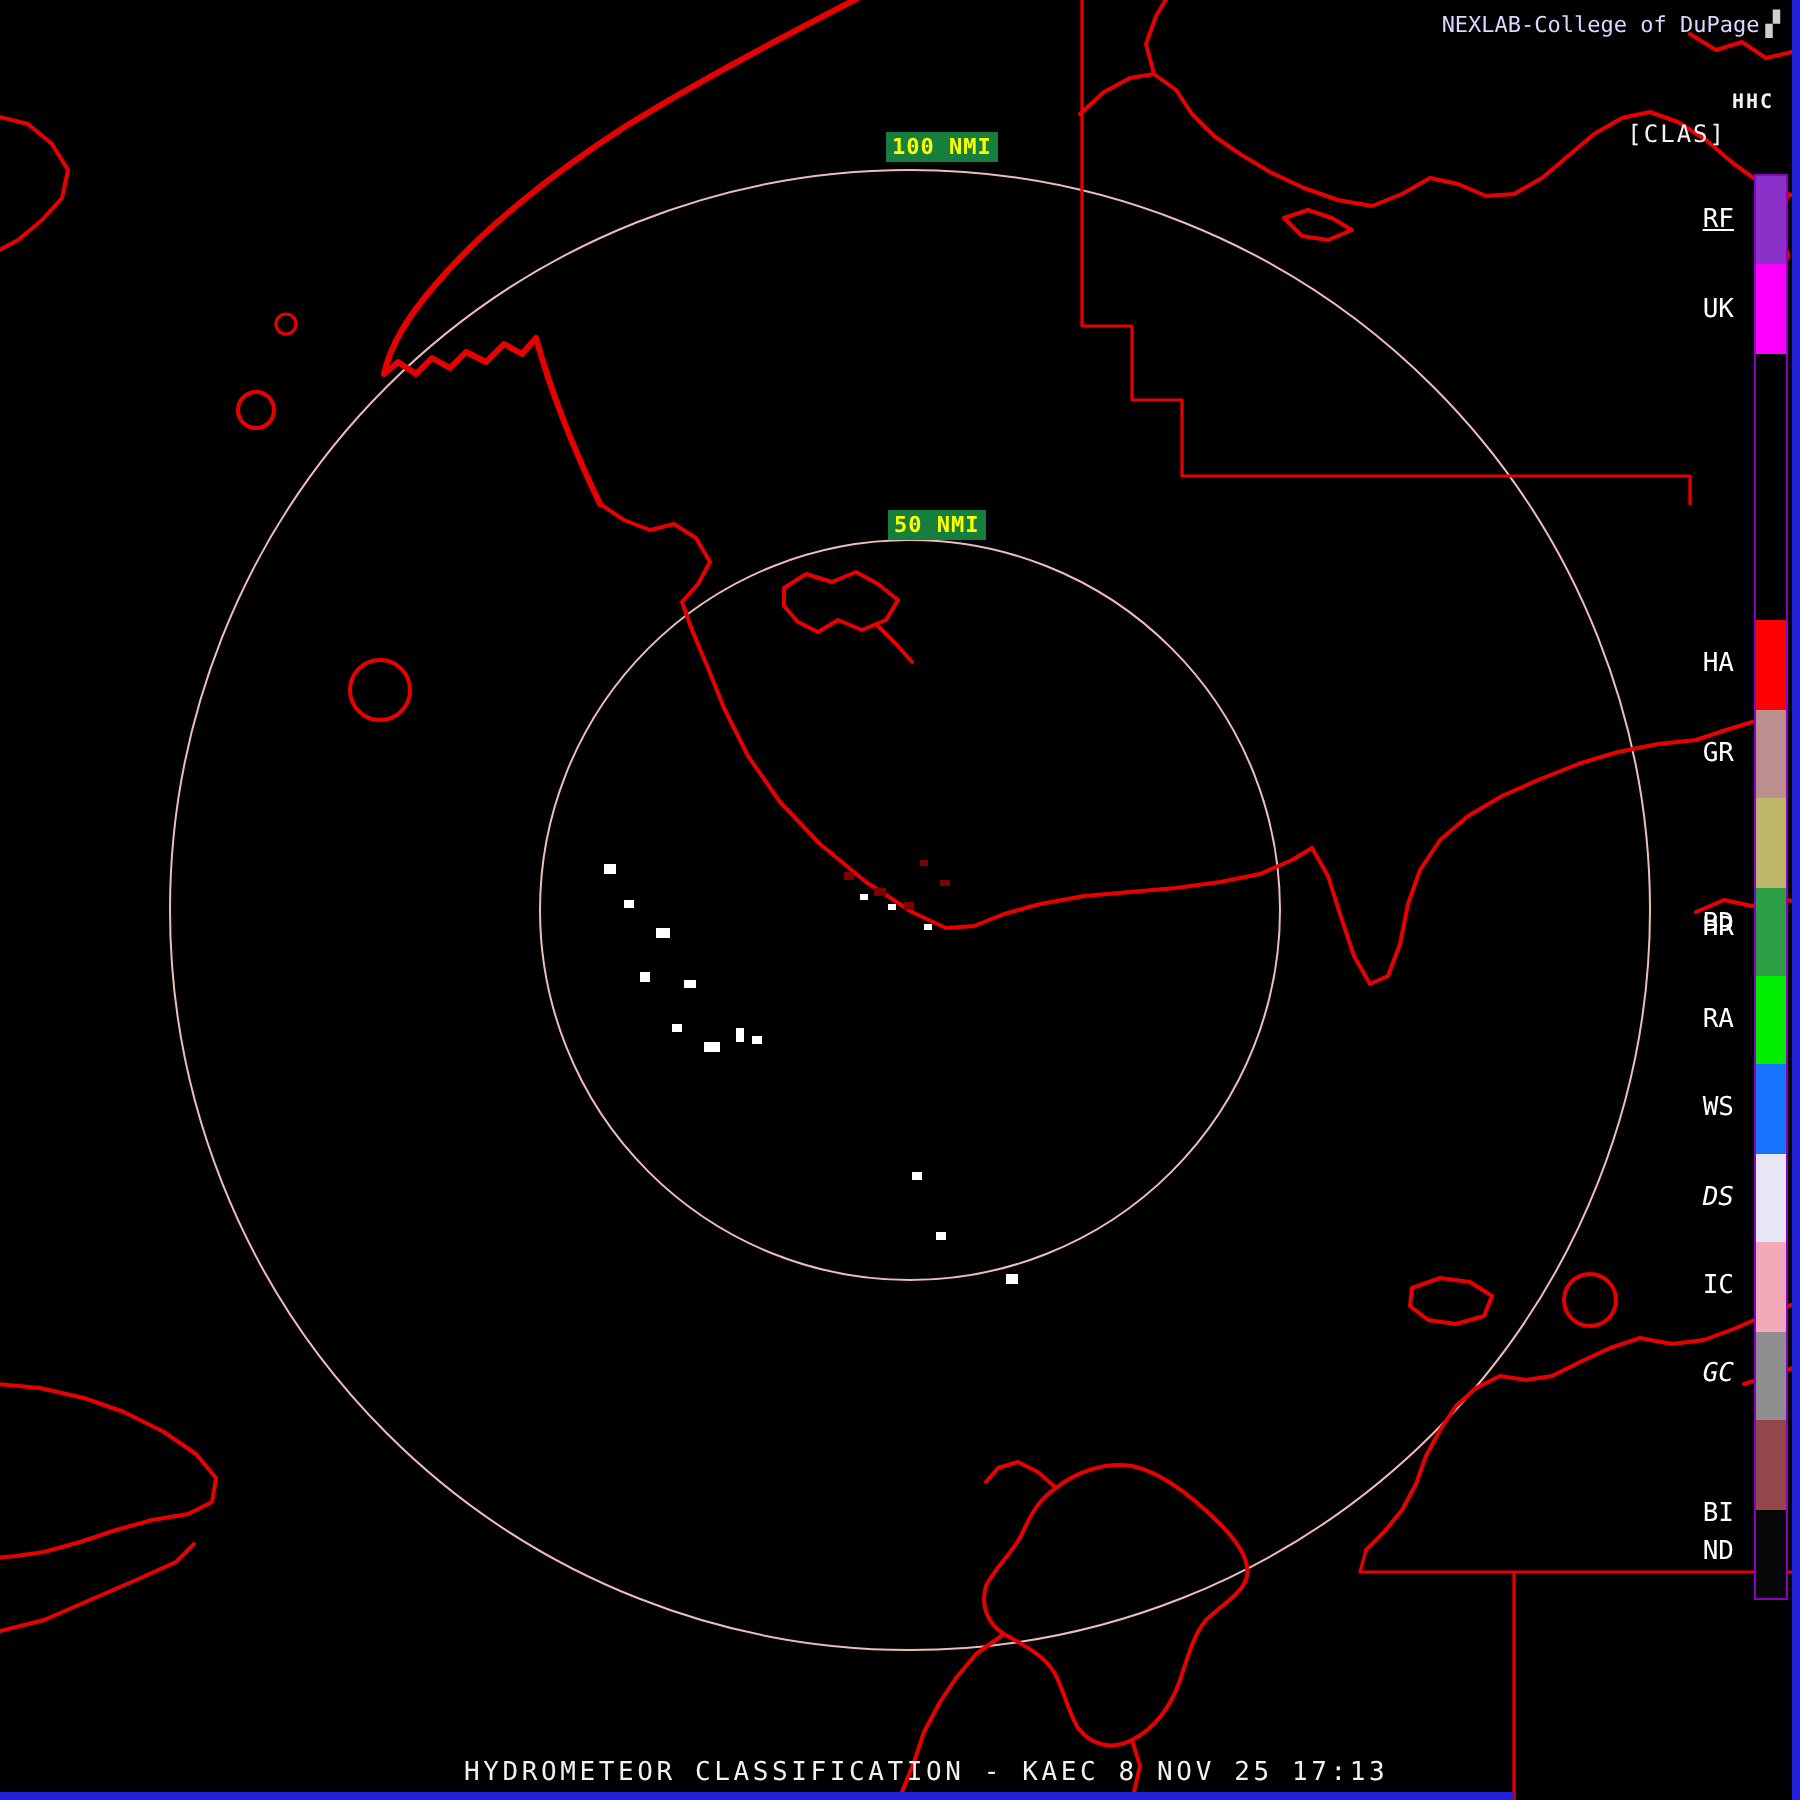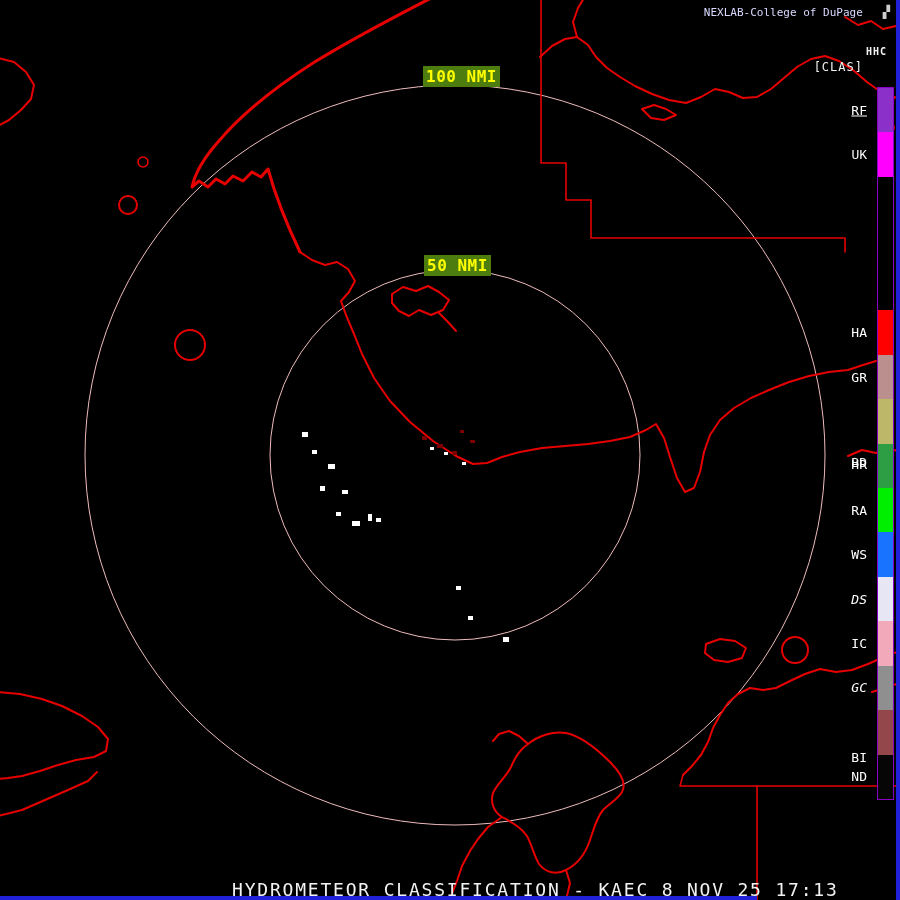--- a/index.html
+++ b/index.html
@@ -9,38 +9,38 @@
   }
   #map-svg { position:absolute; left:0; top:0; }
 
   .ring { fill:none; stroke:var(--ring); stroke-width:1; }
   .map-line { fill:none; stroke:var(--map_outline); stroke-width:2; stroke-linecap:round; stroke-linejoin:round; }
   .map-thin  { stroke-width:1.6; }
   .map-thick { stroke-width:3; }
   .echo { fill:var(--echo_white); }
   .echo-dark { fill:var(--echo_dark); }
 
-  .titlebar { position:absolute; top:5px; right:10px; display:flex; align-items:center; gap:20px;
+  .titlebar { position:absolute; top:5px; right:10px; display:flex; align-items:center; gap:3px;
               color:var(--title); font-size:11px; white-space:nowrap; }
   .logo { font-size:12px; color:#cfcfcf; }
   .hhc  { position:absolute; top:46px; right:13px; color:var(--text); font-size:10px; font-weight:bold; letter-spacing:1px; }
   .clas { position:absolute; top:60px; right:37px; color:var(--text); font-size:12px; letter-spacing:1px; }
 
-  .range-label { position:absolute; background:#4d7c0f; color:var(--range_label);
-                 font-size:16px; font-weight:bold; padding:1px 3px; letter-spacing:0.5px; z-index:3; }
+  .range-label { position:absolute; background:#15803d; color:var(--range_label);
+                 font-size:11px; font-weight:bold; padding:1px 3px; letter-spacing:0.5px; z-index:3;margin-left:20px; }
   #rl100 { left:423px; top:66px; }
   #rl50  { left:424px; top:255px; }
 
   .legend-colorbar { position:absolute; top:87px; right:6px; width:17px; height:713px;
                      border:1px solid var(--legend_border); display:flex; flex-direction:column; box-sizing:border-box; }
   .legend-seg { flex:1 1 auto; }
   .legend-label { position:absolute; right:33px; transform:translateY(-50%);
                   color:var(--legend_label); font-size:13px; }
 
-  .statusbar { position:absolute; left:232px; top:879px; color:var(--text); font-size:18px;
+  .statusbar { position:absolute; left:232px; top:879px; color:var(--text); font-size:13px;
                letter-spacing:1.8px; white-space:nowrap; }
 
   .frame-right  { position:absolute; top:0; right:0; width:4px; height:100%; background:var(--frame_bar); }
   .frame-bottom { position:absolute; left:0; bottom:0; width:757px; height:4px; background:var(--frame_bar); }
 </style>
 </head>
 <body>
 
 <div class="stage">
 
@@ -115,21 +115,21 @@
         <div class="legend-seg" style="background: rgb(0, 238, 0);"></div>
         <div class="legend-seg" style="background: rgb(24, 116, 255);"></div>
         <div class="legend-seg" style="background: rgb(230, 230, 245);"></div>
         <div class="legend-seg" style="background: rgb(242, 169, 185);"></div>
         <div class="legend-seg" style="background: rgb(143, 143, 143);"></div>
         <div class="legend-seg" style="background: rgb(148, 71, 75);"></div>
         <div class="legend-seg" style="background: rgb(6, 6, 6);"></div>
       </div>
     <div>
         <div class="legend-label" style="top: 110.2px; text-decoration: underline;">RF</div>
-        <div class="legend-label" style="top: 154.6px; font-family: Liberation Mono, monospace;">UK</div>
+        <div class="legend-label" style="top: 154.6px;">UK</div>
         <div class="legend-label" style="top: 332.2px;">HA</div>
         <div class="legend-label" style="top: 376.6px;">GR</div>
         <div class="legend-label" style="top: 419px; margin-top: 43px;">BD</div>
         <div class="legend-label" style="top: 464px;">HR</div>
         <div class="legend-label" style="top: 509.8px;">RA</div>
         <div class="legend-label" style="top: 554.2px;">WS</div>
         <div class="legend-label" style="top: 598.6px; font-style: italic;">DS</div>
         <div class="legend-label" style="top: 643px; text-align: center;">IC</div>
         <div class="legend-label" style="top: 687.4px; font-style: italic;">GC</div>
         <div class="legend-label" style="top: 757px;">BI</div>

